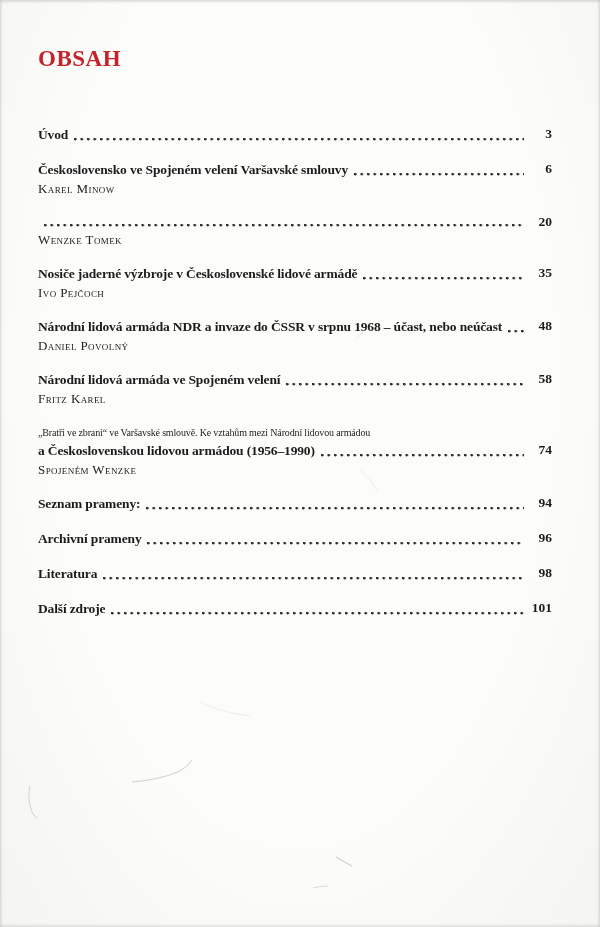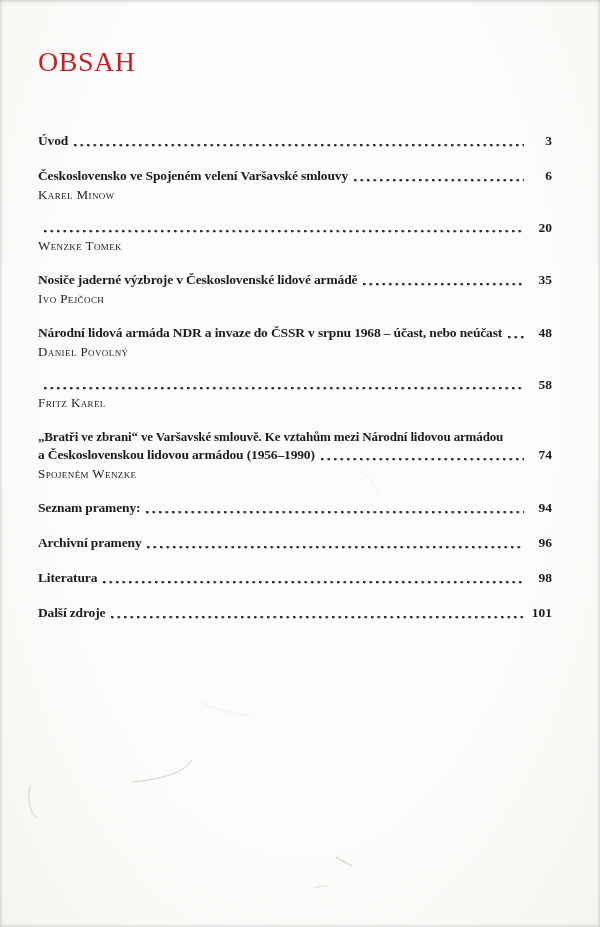--- a/index.html
+++ b/index.html
@@ -16,40 +16,40 @@
     background-image: radial-gradient(ellipse at 50% 40%, #fcfcfa 60%, #f4f4f1 100%);
     box-shadow: inset 0 2px 3px rgba(0,0,0,0.10), inset 0 -2px 3px rgba(0,0,0,0.07),
                 inset 2px 0 3px rgba(0,0,0,0.05), inset -2px 0 3px rgba(0,0,0,0.05);
     overflow: hidden;
     font-family: "Liberation Serif", "DejaVu Serif", serif;
     color: #1c1c1c;
   }
   .page-title {
     margin: 0;
     padding: 46px 0 0 38px;
-    font-size: 28px;
-    font-weight: 400;
+    font-size: 23px;
+    font-weight: 700;
     letter-spacing: 0.5px;
   }
   .toc {
     margin: 54px 48px 0 38px;
   }
   .toc-entry {
     margin-bottom: 17px;
   }
   .toc-entry .title-line {
-    font-weight: 700;
-    font-size: 13px;
+    font-weight: 400;
+    font-size: 10px;
     letter-spacing: -0.15px;
     line-height: 18px;
     white-space: nowrap;
   }
   .toc-row {
     display: flex;
-    align-items: center;
+    align-items: flex-start;
     font-family: Liberation Serif, serif;
   }
   .toc-row .title-text {
     font-weight: 700;
     font-size: 13.5px;
     letter-spacing: -0.15px;
     line-height: 18px;
     white-space: nowrap;
   }
   .dot-leader {
@@ -139,20 +139,21 @@
         <span class="title-text">Národní lidová armáda NDR a invaze do ČSSR v srpnu 1968 – účast, nebo neúčast</span>
         <span class="dot-leader"></span>
         <span class="page-num">48</span>
       </div>
       <div class="author-line">Daniel Povolný</div>
     </div>
 
     <div class="toc-entry">
 
       <div class="toc-row">
+        <span class="title-text">Národní lidová armáda ve Spojeném velení</span>
         <span class="dot-leader"></span>
         <span class="page-num">58</span>
       </div>
       <div class="author-line">Fritz Karel</div>
     </div>
 
     <div class="toc-entry">
       <div class="extra-lines">
           <div class="title-line">„Bratři ve zbrani“ ve Varšavské smlouvě. Ke vztahům mezi Národní lidovou armádou</div>
         </div>

